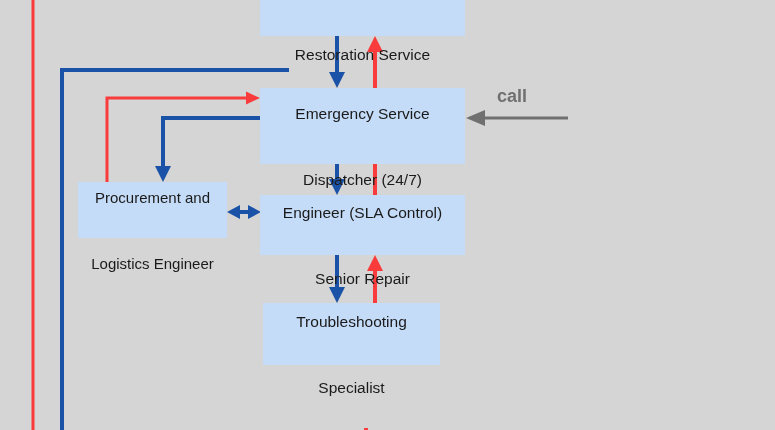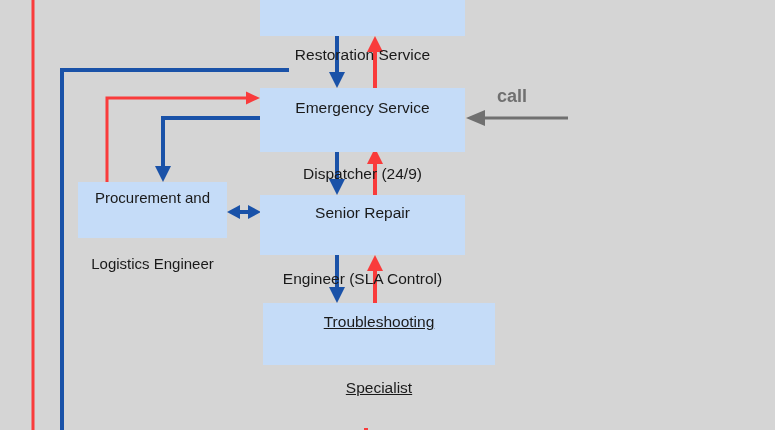--- a/index.html
+++ b/index.html
@@ -22,23 +22,23 @@
     justify-content:center;
     text-align:center;
     font-size:15.5px;
     line-height:24px;
     box-sizing:border-box;
     z-index:3;
   }
   .node .ln{display:block;white-space:nowrap;margin-top:42px;}
 
   #node-head{left:260px;top:-34px;width:205px;height:70px;}
-  #node-dispatcher{left:260px;top:88px;width:205px;height:64px;text-align:center;}
+  #node-dispatcher{left:260px;top:88px;width:205px;height:76px;text-align:center;}
   #node-engineer{left:260px;top:195px;width:205px;height:60px;}
-  #node-troubleshooting{left:263px;top:303px;width:232px;height:62px;text-decoration:underline;}
+  #node-troubleshooting{left:263px;top:303px;width:177px;height:62px;}
   #node-technician{left:263px;top:366px;width:207px;height:62px;}
   #node-procurement{left:78px;top:182px;width:149px;height:56px;font-size:15px;}
 
   .call-label{
     position:absolute;
     left:497px;top:86px;
     font-size:18px;
     font-weight:bold;
     color:#707070;
     z-index:4;
@@ -117,26 +117,26 @@
 
   </svg>
 
   <div class="node" id="node-head">
     <span class="ln">Head of Emergency</span>
     <span class="ln">Restoration Service</span>
   </div>
 
   <div class="node" id="node-dispatcher">
     <span class="ln">Emergency Service</span>
-    <span class="ln">Dispatcher (24/9)</span>
+    <span class="ln">Dispatcher (24/7)</span>
   </div>
 
   <div class="node" id="node-engineer">
+    <span class="ln">Engineer (SLA Control)</span>
     <span class="ln">Senior Repair</span>
-    <span class="ln">Engineer (SLA Control)</span>
   </div>
 
   <div class="node" id="node-troubleshooting">
     <span class="ln">Troubleshooting</span>
     <span class="ln">Specialist</span>
   </div>
 
 
   <div class="node" id="node-procurement">
     <span class="ln">Procurement and</span>

